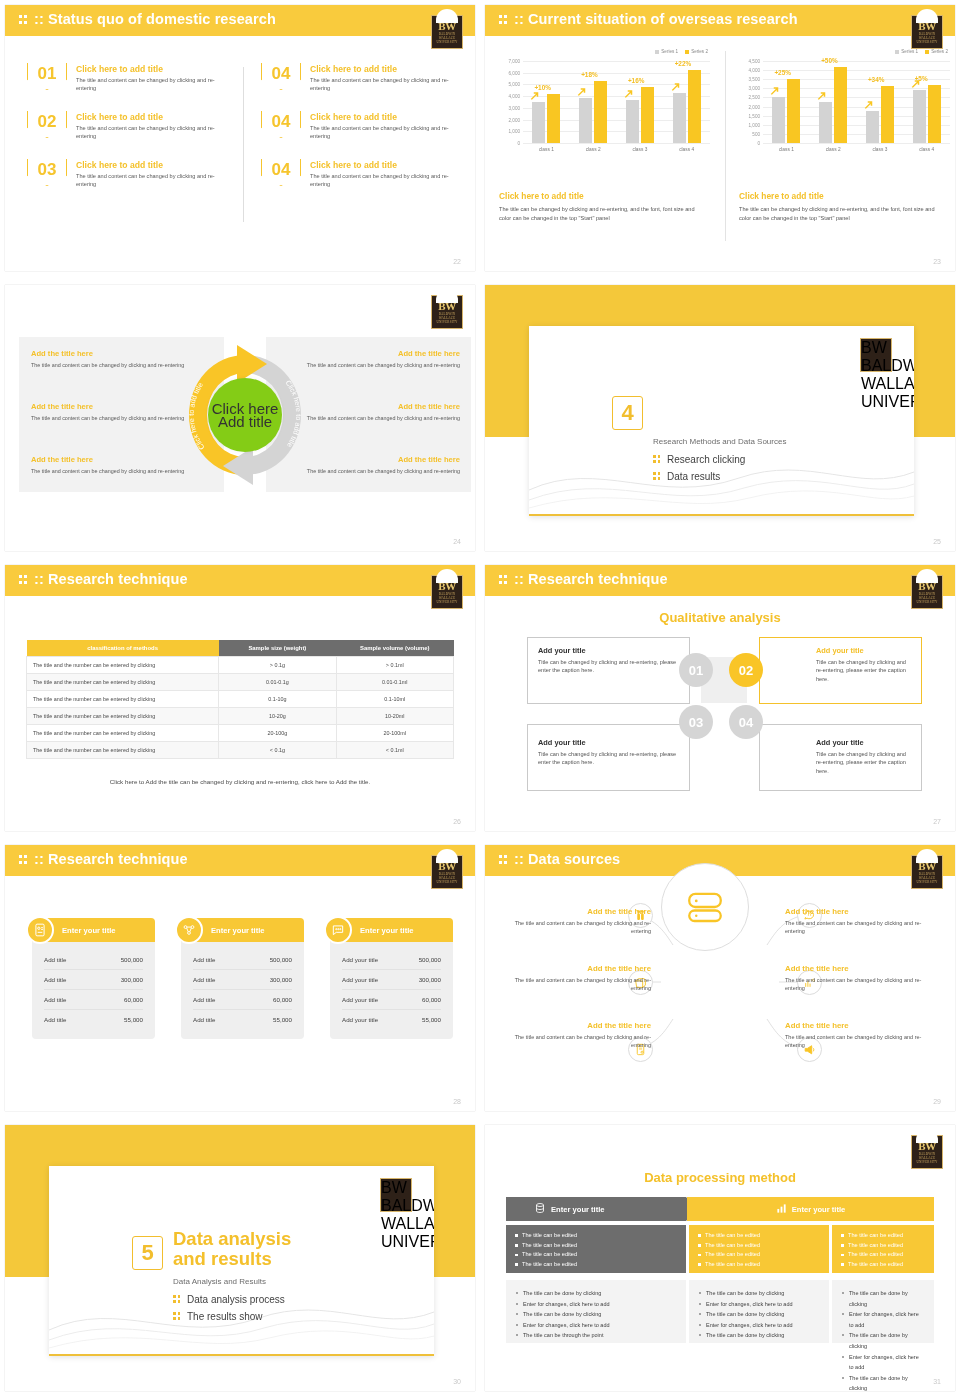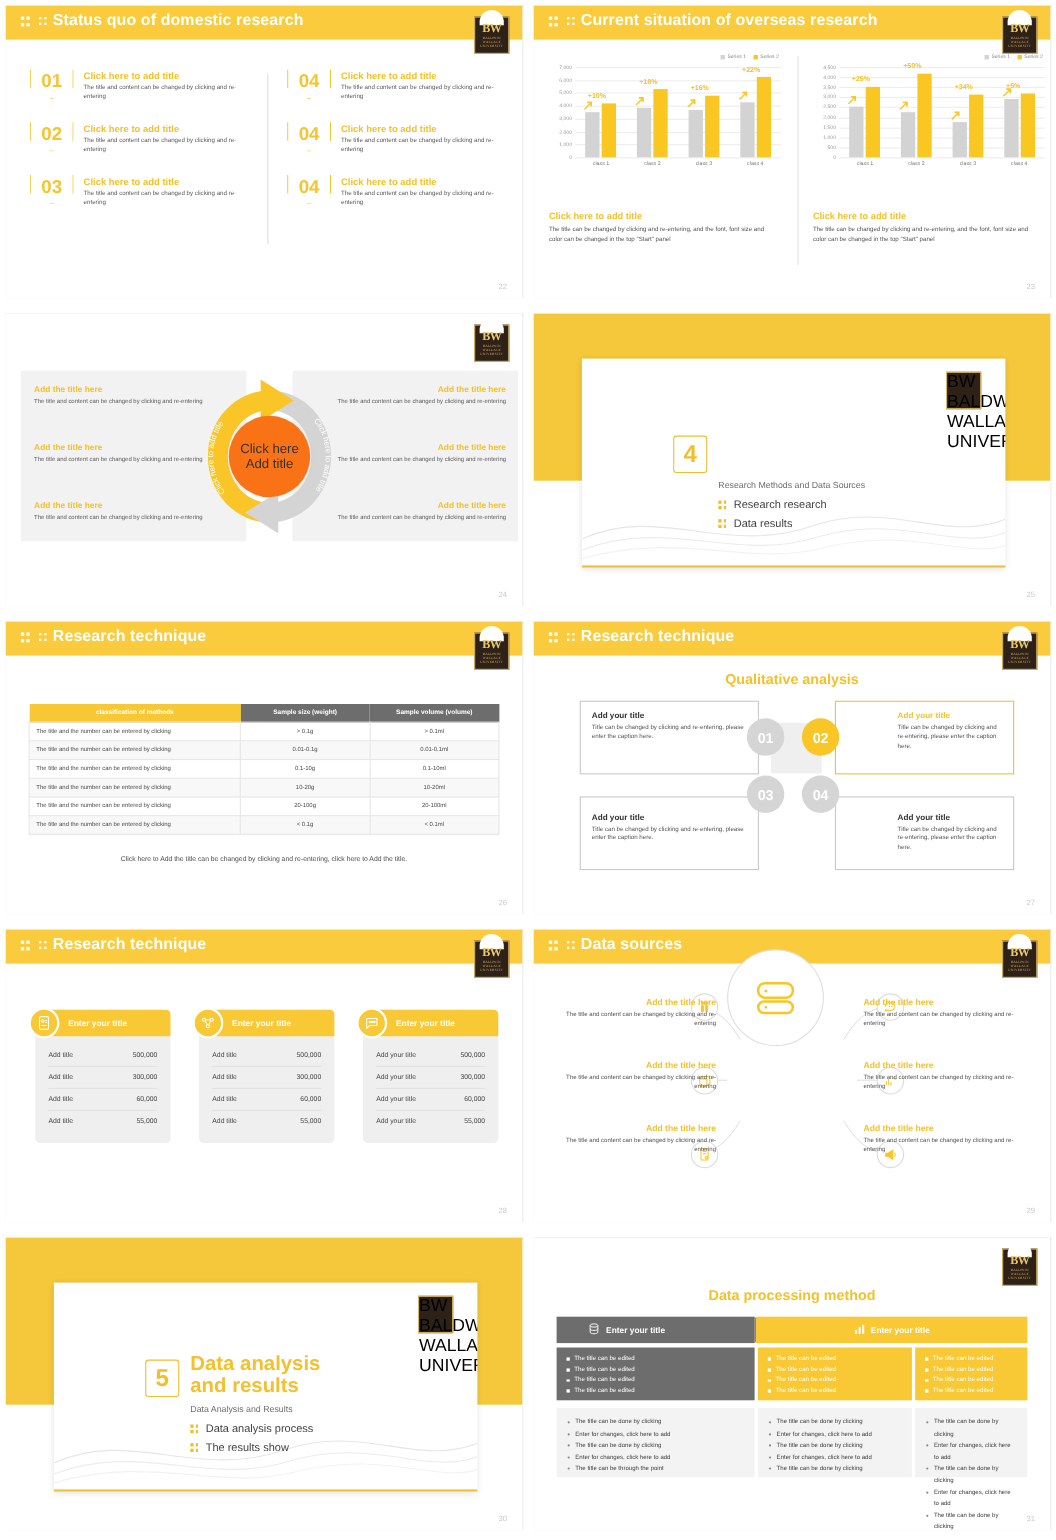--- a/index.html
+++ b/index.html
@@ -66,22 +66,22 @@
 
   
   .panel { position:absolute; top:52px; width:205px; height:155px; background:#F2F2F2; }
   .panel.l { left:14px; } .panel.r { left:261px; }
   .blk { position:absolute; width:160px; }
   .blk .t { font-size:7.6px; font-weight:bold; color:#F4C12B; margin-bottom:3px;}
   .blk .d { font-size:5.4px; color:#5b5b5b; line-height:8px;}
   .blk.ra { text-align:right; }
   .circ { position:absolute; left:170px; top:56px; width:140px; height:148px; }
   .circ svg { position:absolute; inset:0; }
-  .circ-center { position:absolute; left:50%; top:50%; transform:translate(-50%,-50%); width:74px;height:74px;border-radius:50%;background:#f97316;
-     display:flex;align-items:center;justify-content:center;text-align:center;font-size:12px;color:#333;line-height:13px; box-shadow:0 0 4px rgba(0,0,0,.06);}
+  .circ-center { position:absolute; left:50%; top:50%; transform:translate(-50%,-50%); width:74px;height:74px;border-radius:50%;background:#84cc16;
+     display:flex;align-items:center;justify-content:center;text-align:center;font-size:15px;color:#333;line-height:13px; box-shadow:0 0 4px rgba(0,0,0,.06);}
 
   
   .sec { position:absolute; inset:0; background:#fff; }
   .sec-top { position:absolute; left:0; top:0; width:100%; height:152px; background:#F4C83A; }
   .sec-top::after{content:"";position:absolute;left:0;bottom:-26px;width:100%;height:30px;
     background:#F4C83A; clip-path: polygon(0 0, 18% 0, 34% 100%, 66% 100%, 82% 0, 100% 0, 100% 0, 0 0);}
   .sec-card { position:absolute; left:44px; top:41px; width:385px; height:190px; background:#fff; border-bottom:2px solid #EFC03A;
      box-shadow:0 1px 6px rgba(0,0,0,.12); overflow:hidden;}
   .sec-wave { position:absolute; left:0; bottom:0; width:100%; height:78px; opacity:.75;}
   .sec-numbox { position:absolute; left:83px; top:70px; width:31px; height:34px; border:1.7px solid #F2BE2E; border-radius:3px;
@@ -482,21 +482,21 @@
         <div class="sec-numbox">4</div>
         <div class="sec-sub">Research Methods and Data Sources</div>
         <div class="sec-bullets">
           <div class="sec-b">
                 <span class="dots4">
                   <i></i>
                   <i></i>
                   <i></i>
                   <i></i>
                 </span>
-                <span>Research research</span>
+                <span>Research clicking</span>
               </div>
           <div class="sec-b">
                 <span class="dots4">
                   <i></i>
                   <i></i>
                   <i></i>
                   <i></i>
                 </span>
                 <span>Data results</span>
               </div>

